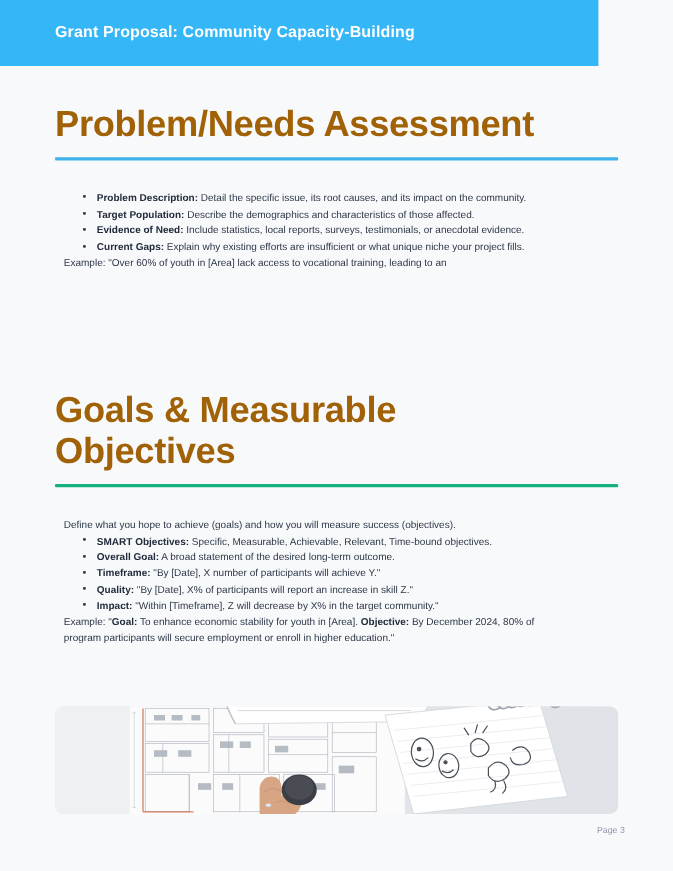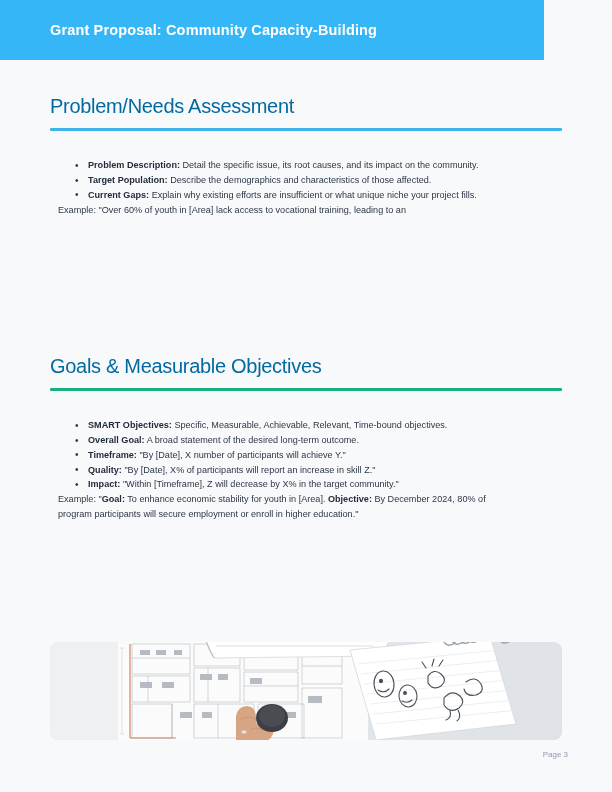--- a/index.html
+++ b/index.html
@@ -40,23 +40,23 @@
     top: 60px; left: 0;
     width: 612px;
     height: 732px;
   }
 
   .section {
     padding: 0 50px;
   }
 
   .section-heading {
-    font-size: 20px;
-    font-weight: normal;
-    color: #0369a1;
+    font-size: 33px;
+    font-weight: bold;
+    color: #a16207;
     letter-spacing: -0.3px;
     line-height: 1.12;
     margin: 0;
   }
   .rule {
     height: 3px;
     width: 512px;
     border-radius: 1px;
     margin-top: 11px;
   }
@@ -145,30 +145,32 @@
 
 <div class="page-body">
 
   <div class="section section-problem">
     <h1 class="section-heading">Problem/Needs Assessment</h1>
     <div class="rule rule-blue"></div>
     <div class="section-body">
       <ul class="bullets">
         <li><span class="bullet-term">Problem Description:</span> <span>Detail the specific issue, its root causes, and its impact on the community.</span></li>
         <li><span class="bullet-term">Target Population:</span> <span>Describe the demographics and characteristics of those affected.</span></li>
+        <li><span class="bullet-term">Evidence of Need:</span> <span>Include statistics, local reports, surveys, testimonials, or anecdotal evidence.</span></li>
         <li><span class="bullet-term">Current Gaps:</span> <span>Explain why existing efforts are insufficient or what unique niche your project fills.</span></li>
       </ul>
       <p class="example-line">Example: "Over 60% of youth in [Area] lack access to vocational training, leading to an</p>
     </div>
   </div>
 
   <div class="section section-goals">
     <h1 class="section-heading">Goals &amp; Measurable Objectives</h1>
     <div class="rule rule-green"></div>
     <div class="section-body">
+      <p class="lead-paragraph">Define what you hope to achieve (goals) and how you will measure success (objectives).</p>
       <ul class="bullets">
         <li><span class="bullet-term">SMART Objectives:</span> <span>Specific, Measurable, Achievable, Relevant, Time-bound objectives.</span></li>
         <li><span class="bullet-term">Overall Goal:</span> <span>A broad statement of the desired long-term outcome.</span></li>
         <li><span class="bullet-term">Timeframe:</span> <span>"By [Date], X number of participants will achieve Y."</span></li>
         <li><span class="bullet-term">Quality:</span> <span>"By [Date], X% of participants will report an increase in skill Z."</span></li>
         <li><span class="bullet-term">Impact:</span> <span>"Within [Timeframe], Z will decrease by X% in the target community."</span></li>
       </ul>
       <p class="example-line"><span>Example: "</span><span class="inline-bold">Goal:</span><span> To enhance economic stability for youth in [Area]. </span><span class="inline-bold">Objective:</span><span> By December 2024, 80% of program participants will secure employment or enroll in higher education."</span></p>
     </div>
   </div>

